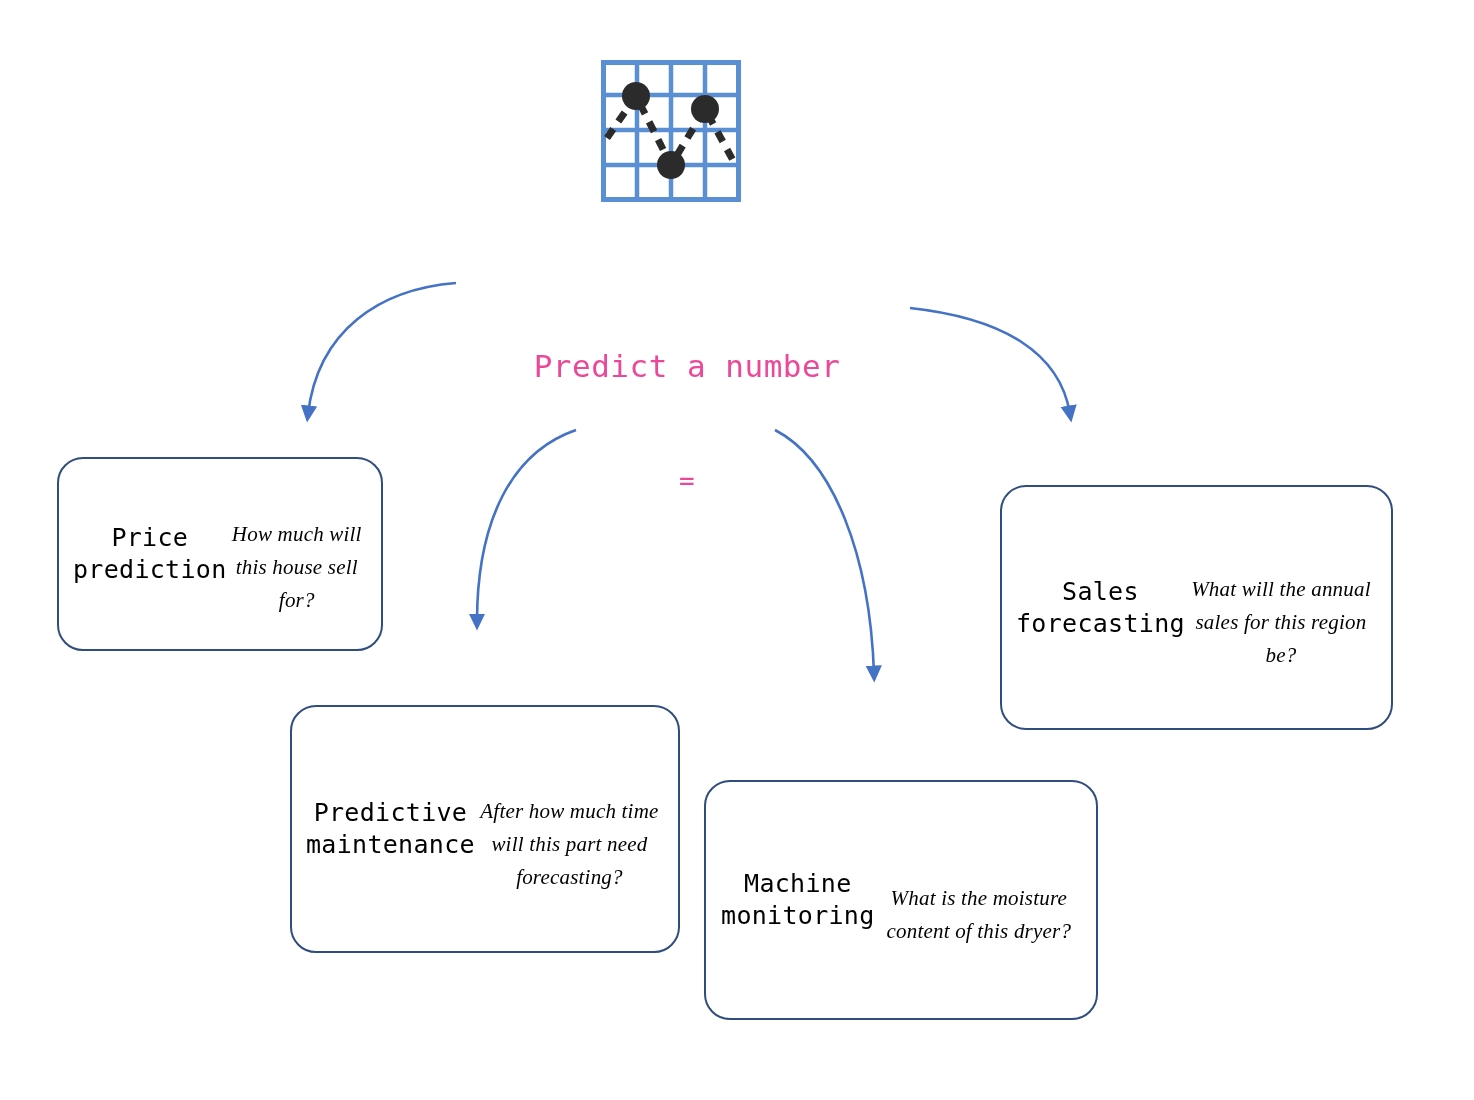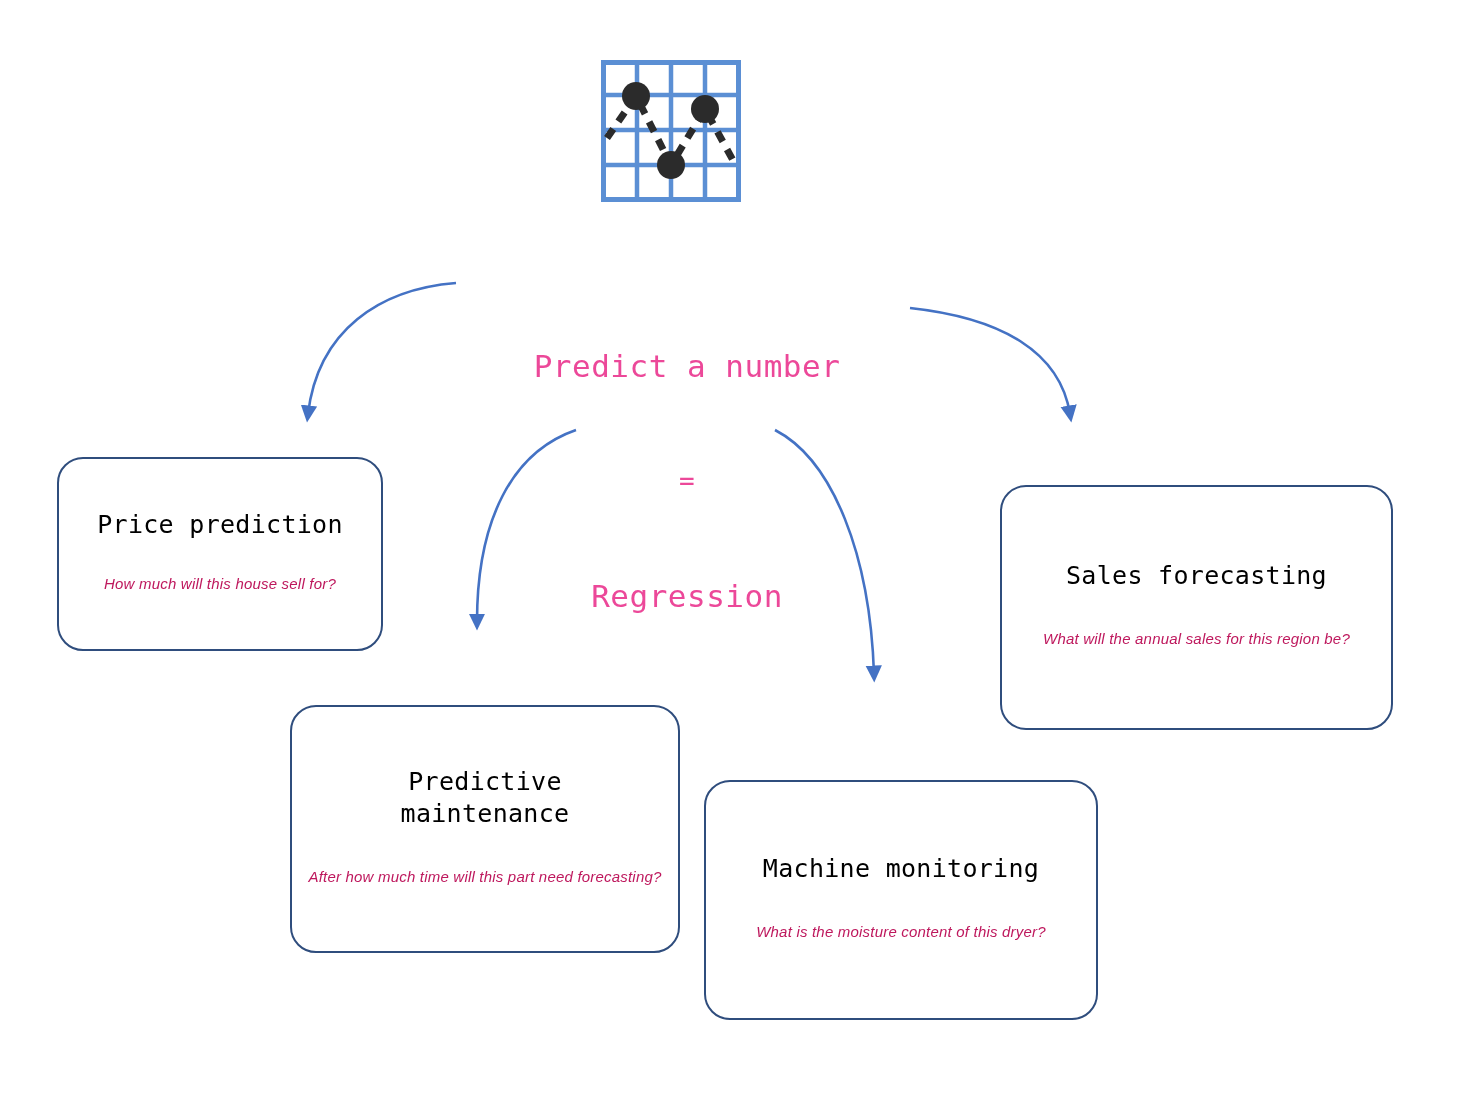--- a/index.html
+++ b/index.html
@@ -53,40 +53,40 @@
   }
 
   
   .case-box {
     position: absolute;
     box-sizing: border-box;
     background: #ffffff;
     border: 2.4px solid #2f4d7d;
     border-radius: 26px;
     display: flex;
-    flex-direction: column;
+    flex-direction: row;
     align-items: center;
     justify-content: center;
     padding: 10px 14px;
     text-align: center;
   }
   .case-title {
     font-family: "DejaVu Sans Mono", monospace;
     font-size: 25px;
     line-height: 32px;
     color: #000000;
     white-space: pre-line;
     letter-spacing: 0.3px;
   }
   .case-question {
-    font-family: Liberation Sans, sans-serif;
+    font-family: Liberation Serif, serif;
     font-style: italic;
-    font-size: 15px;
+    font-size: 21px;
     line-height: 33px;
-    color: #be185d;
+    color: #000000;
     margin-top: 26px;
     letter-spacing: 0.2px;
   }
 
   #box-price-prediction    { left: 57px;   top: 457px; width: 326px; height: 194px; }
   #box-predictive-maint    { left: 262px;  top: 705px; width: 390px; height: 248px; margin-left: 28px; }
   #box-machine-monitoring  { left: 704px;  top: 780px; width: 394px; height: 240px; }
   #box-sales-forecasting   { left: 1000px; top: 485px; width: 393px; height: 245px; }
 
   #box-predictive-maint .case-question,
@@ -115,21 +115,20 @@
 
       <circle cx="35" cy="36" r="14" fill="#2b2b2b"></circle>
       <circle cx="104" cy="49" r="14" fill="#2b2b2b"></circle>
       <circle cx="70" cy="105" r="14" fill="#2b2b2b"></circle>
     </svg>
   </div>
 
   <div id="title-block">
     <span class="t-line">Predict a number</span>
     <span class="t-line t-eq">=</span>
-    <span class="t-line">Regression</span>
   </div>
 
   <svg id="arrows" viewBox="0 0 1474 1100" xmlns="http://www.w3.org/2000/svg">
     <defs>
       <marker id="ah" viewBox="0 0 12 12" refX="5.6" refY="6" markerWidth="7" markerHeight="7" orient="auto-start-reverse">
         <path d="M 0 0.6 L 11.2 6 L 0 11.4 z" fill="#4472c4"></path>
       </marker>
     </defs>
 
     <path d="M 456 283 C 380 289 318 330 308 414" fill="none" stroke="#4472c4" stroke-width="2.6" marker-end="url(#ah)"></path>

